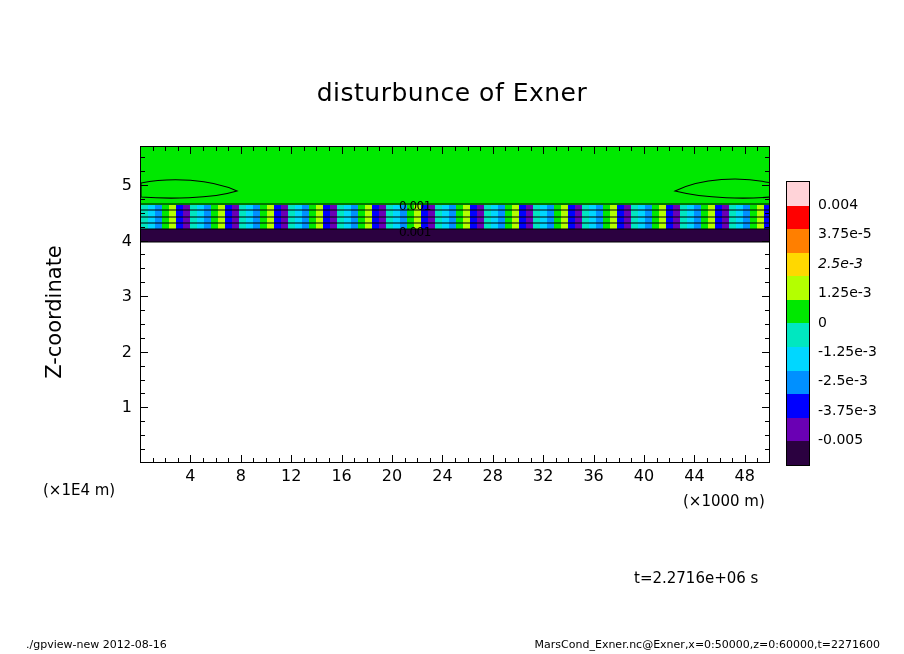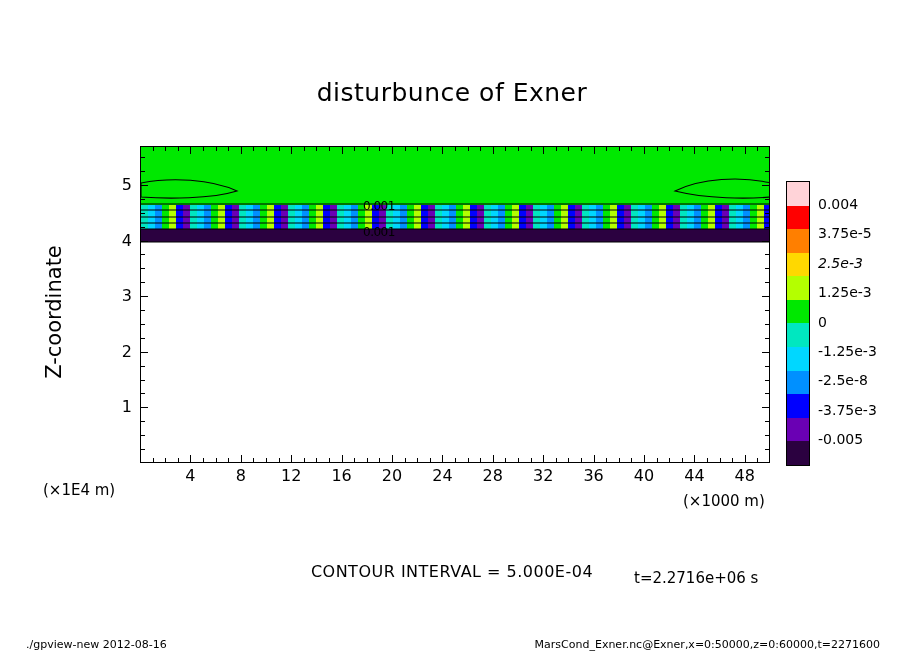--- a/index.html
+++ b/index.html
@@ -76,20 +76,21 @@
     top: 95px;
     height: 222px;
     background: #ffffff;
   }
   .inline-label {
     position: absolute;
     font-size: 12px;
     font-family: "DejaVu Sans", sans-serif;
     color: #000;
     letter-spacing: -0.5px;
+    margin-left: 36px;
   }
   
   .tick {
     position: absolute;
     background: #000;
   }
   .tick-x {
     width: 1px;
     height: 6px;
     top: 146px;
@@ -335,21 +336,20 @@
       <div class="cb-cell" style="height: 23.5833px; background: rgb(180, 255, 0);"></div>
       <div class="cb-cell" style="height: 23.5833px; background: rgb(0, 232, 0);"></div>
       <div class="cb-cell" style="height: 23.5833px; background: rgb(0, 231, 192);"></div>
       <div class="cb-cell" style="height: 23.5833px; background: rgb(0, 215, 255);"></div>
       <div class="cb-cell" style="height: 23.5833px; background: rgb(0, 144, 255);"></div>
       <div class="cb-cell" style="height: 23.5833px; background: rgb(0, 0, 255);"></div>
       <div class="cb-cell" style="height: 23.5833px; background: rgb(106, 0, 180);"></div>
       <div class="cb-cell" style="height: 23.5833px; background: rgb(43, 1, 64);"></div>
     </div>
 
-  <div id="contour-interval">CONTOUR INTERVAL = 5.000E-04</div>
   <div id="time-stamp">t=2.2716e+06 s</div>
   <div id="footer-left">./gpview-new  2012-08-16</div>
   <div id="footer-right">MarsCond_Exner.nc@Exner,x=0:50000,z=0:60000,t=2271600</div>
 
 <div class="tick tick-x" style="left: 152.6px; height: 5px;"></div>
     <div class="tick tick-x-bottom" style="left: 152.6px; height: 5px; top: 458px;"></div>
     <div class="tick tick-x" style="left: 165.2px; height: 5px;"></div>
     <div class="tick tick-x-bottom" style="left: 165.2px; height: 5px; top: 458px;"></div>
     <div class="tick tick-x" style="left: 177.8px; height: 5px;"></div>
     <div class="tick tick-x-bottom" style="left: 177.8px; height: 5px; top: 458px;"></div>
@@ -505,16 +505,16 @@
     <div class="ylabel-tick" style="top: 341.772px;">2</div>
     <div class="ylabel-tick" style="top: 286.158px;">3</div>
     <div class="ylabel-tick" style="top: 230.544px;">4</div>
     <div class="ylabel-tick" style="top: 174.93px;">5</div>
     <div class="cb-label" style="top: 195.583px;">0.004</div>
     <div class="cb-label" style="top: 225.062px;">3.75e-5</div>
     <div class="cb-label" style="top: 254.542px; font-style: italic;">2.5e-3</div>
     <div class="cb-label" style="top: 284.021px;">1.25e-3</div>
     <div class="cb-label" style="top: 313.5px;">0</div>
     <div class="cb-label" style="top: 342.979px;">-1.25e-3</div>
-    <div class="cb-label" style="top: 372.458px;">-2.5e-8</div>
+    <div class="cb-label" style="top: 372.458px;">-2.5e-3</div>
     <div class="cb-label" style="top: 401.938px;">-3.75e-3</div>
     <div class="cb-label" style="top: 431.417px;">-0.005</div>
   </div>
 
 </body></html>

